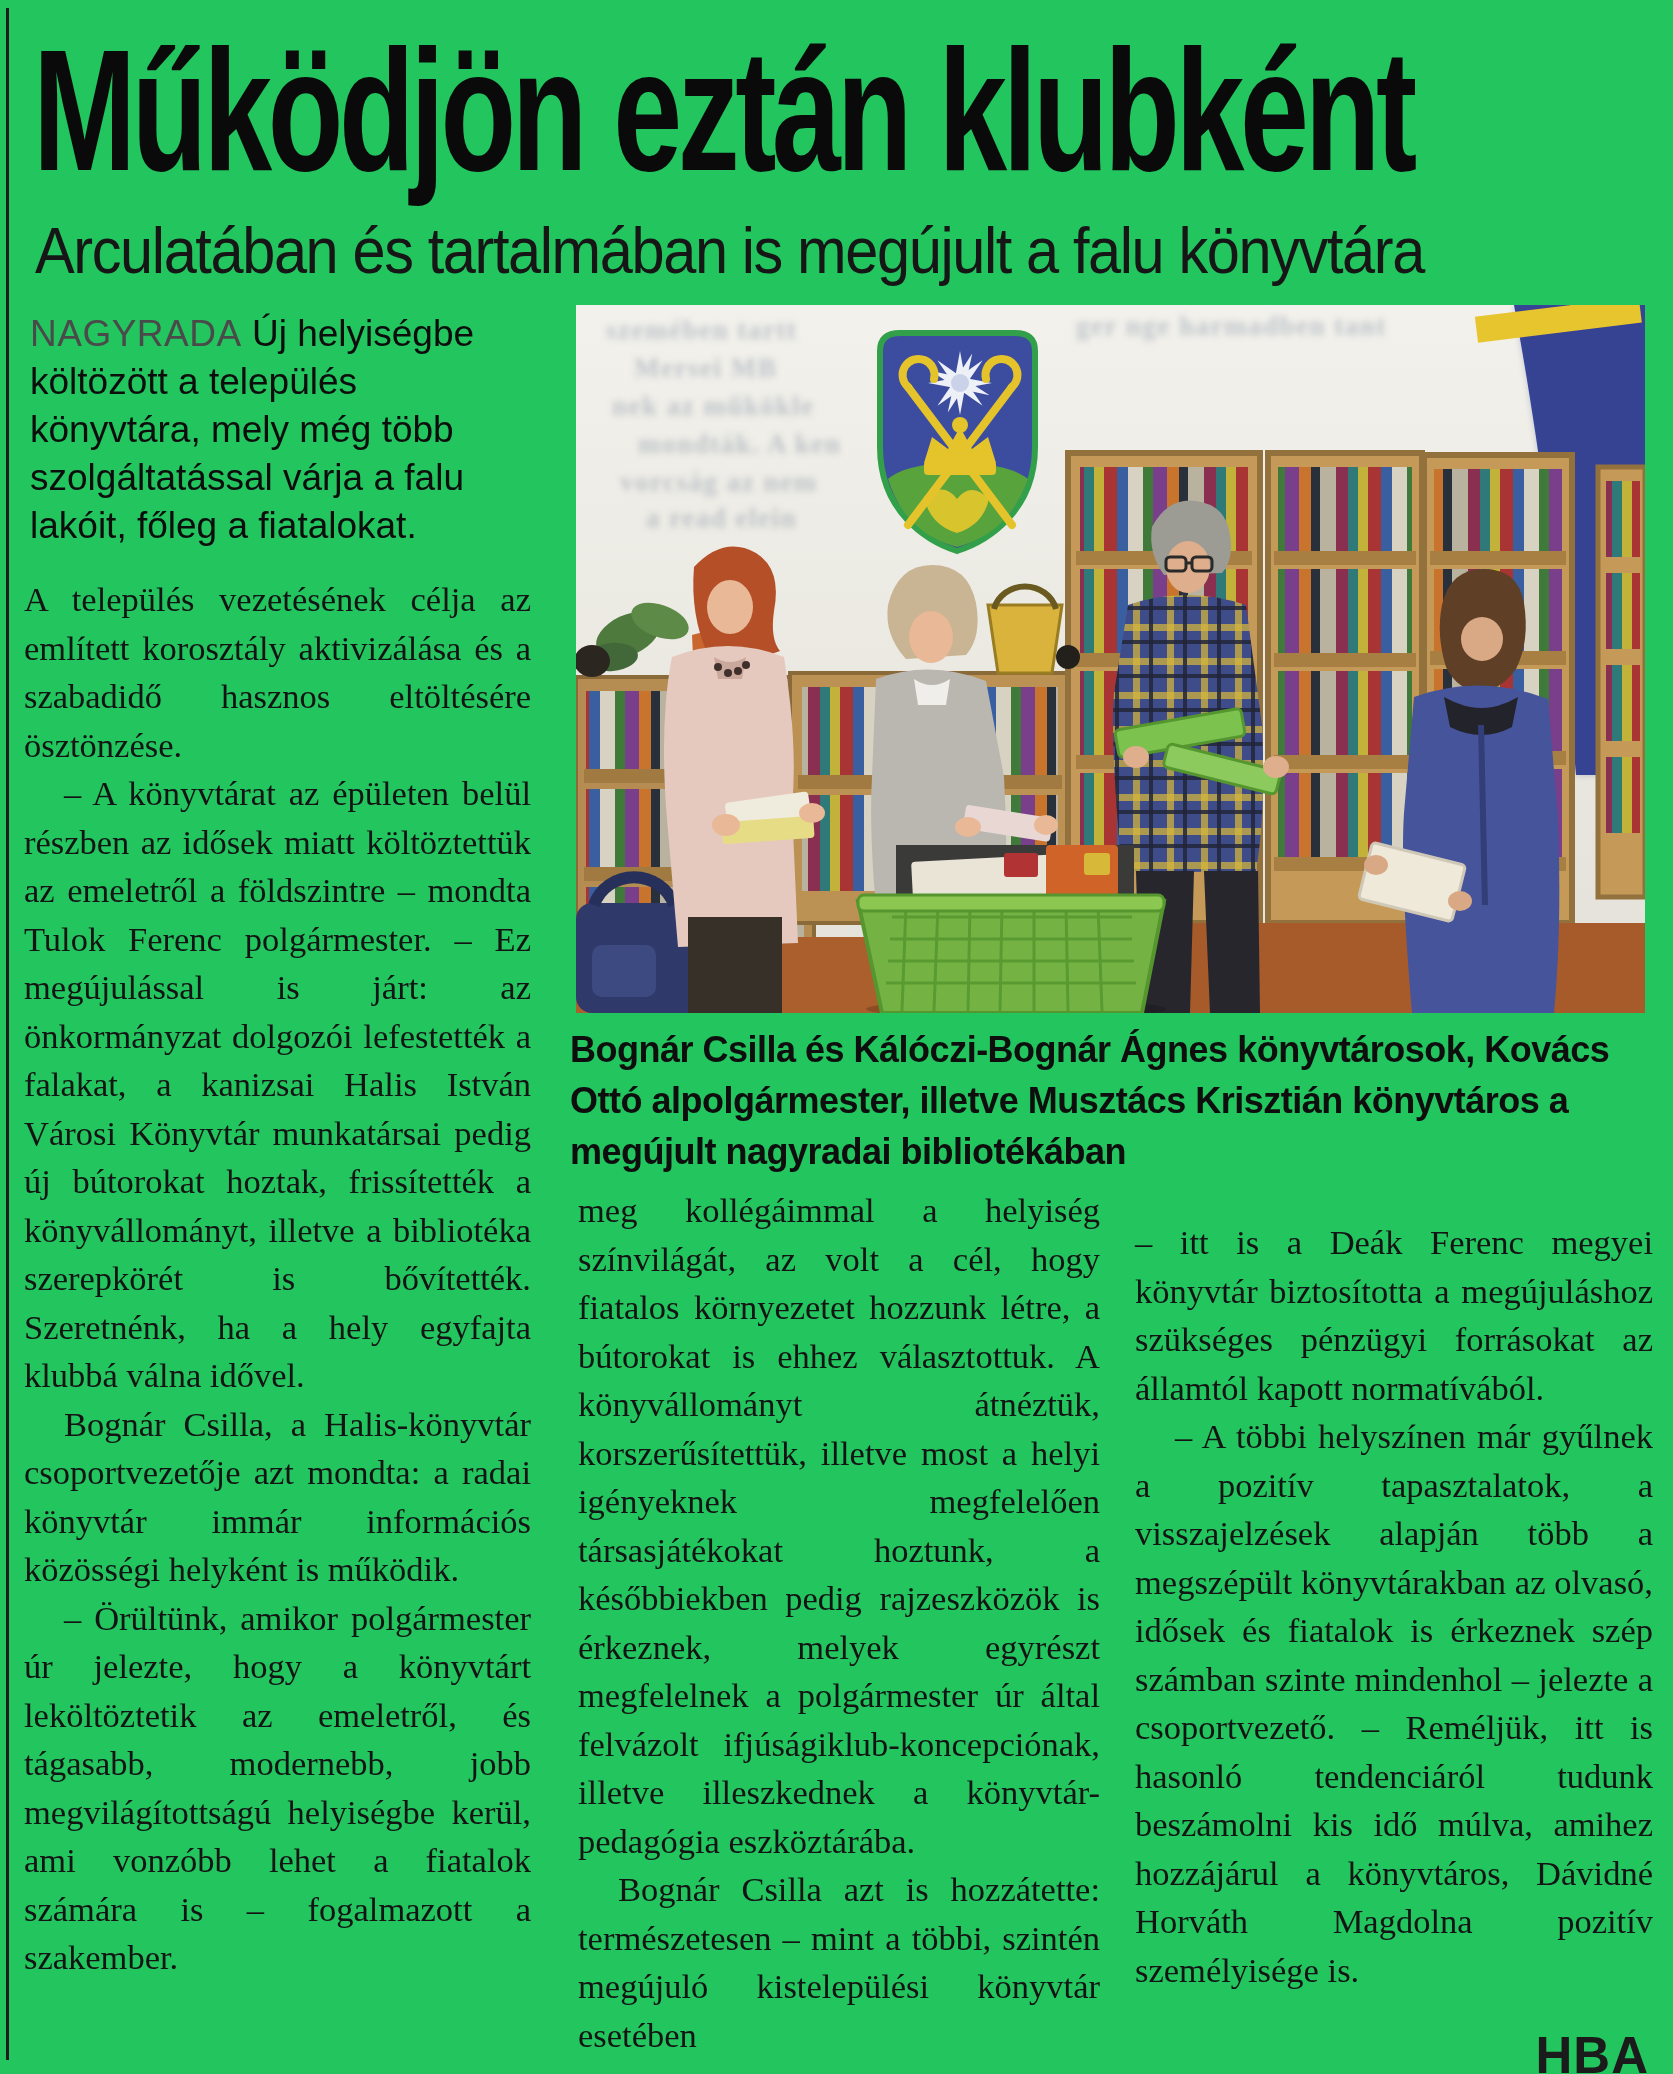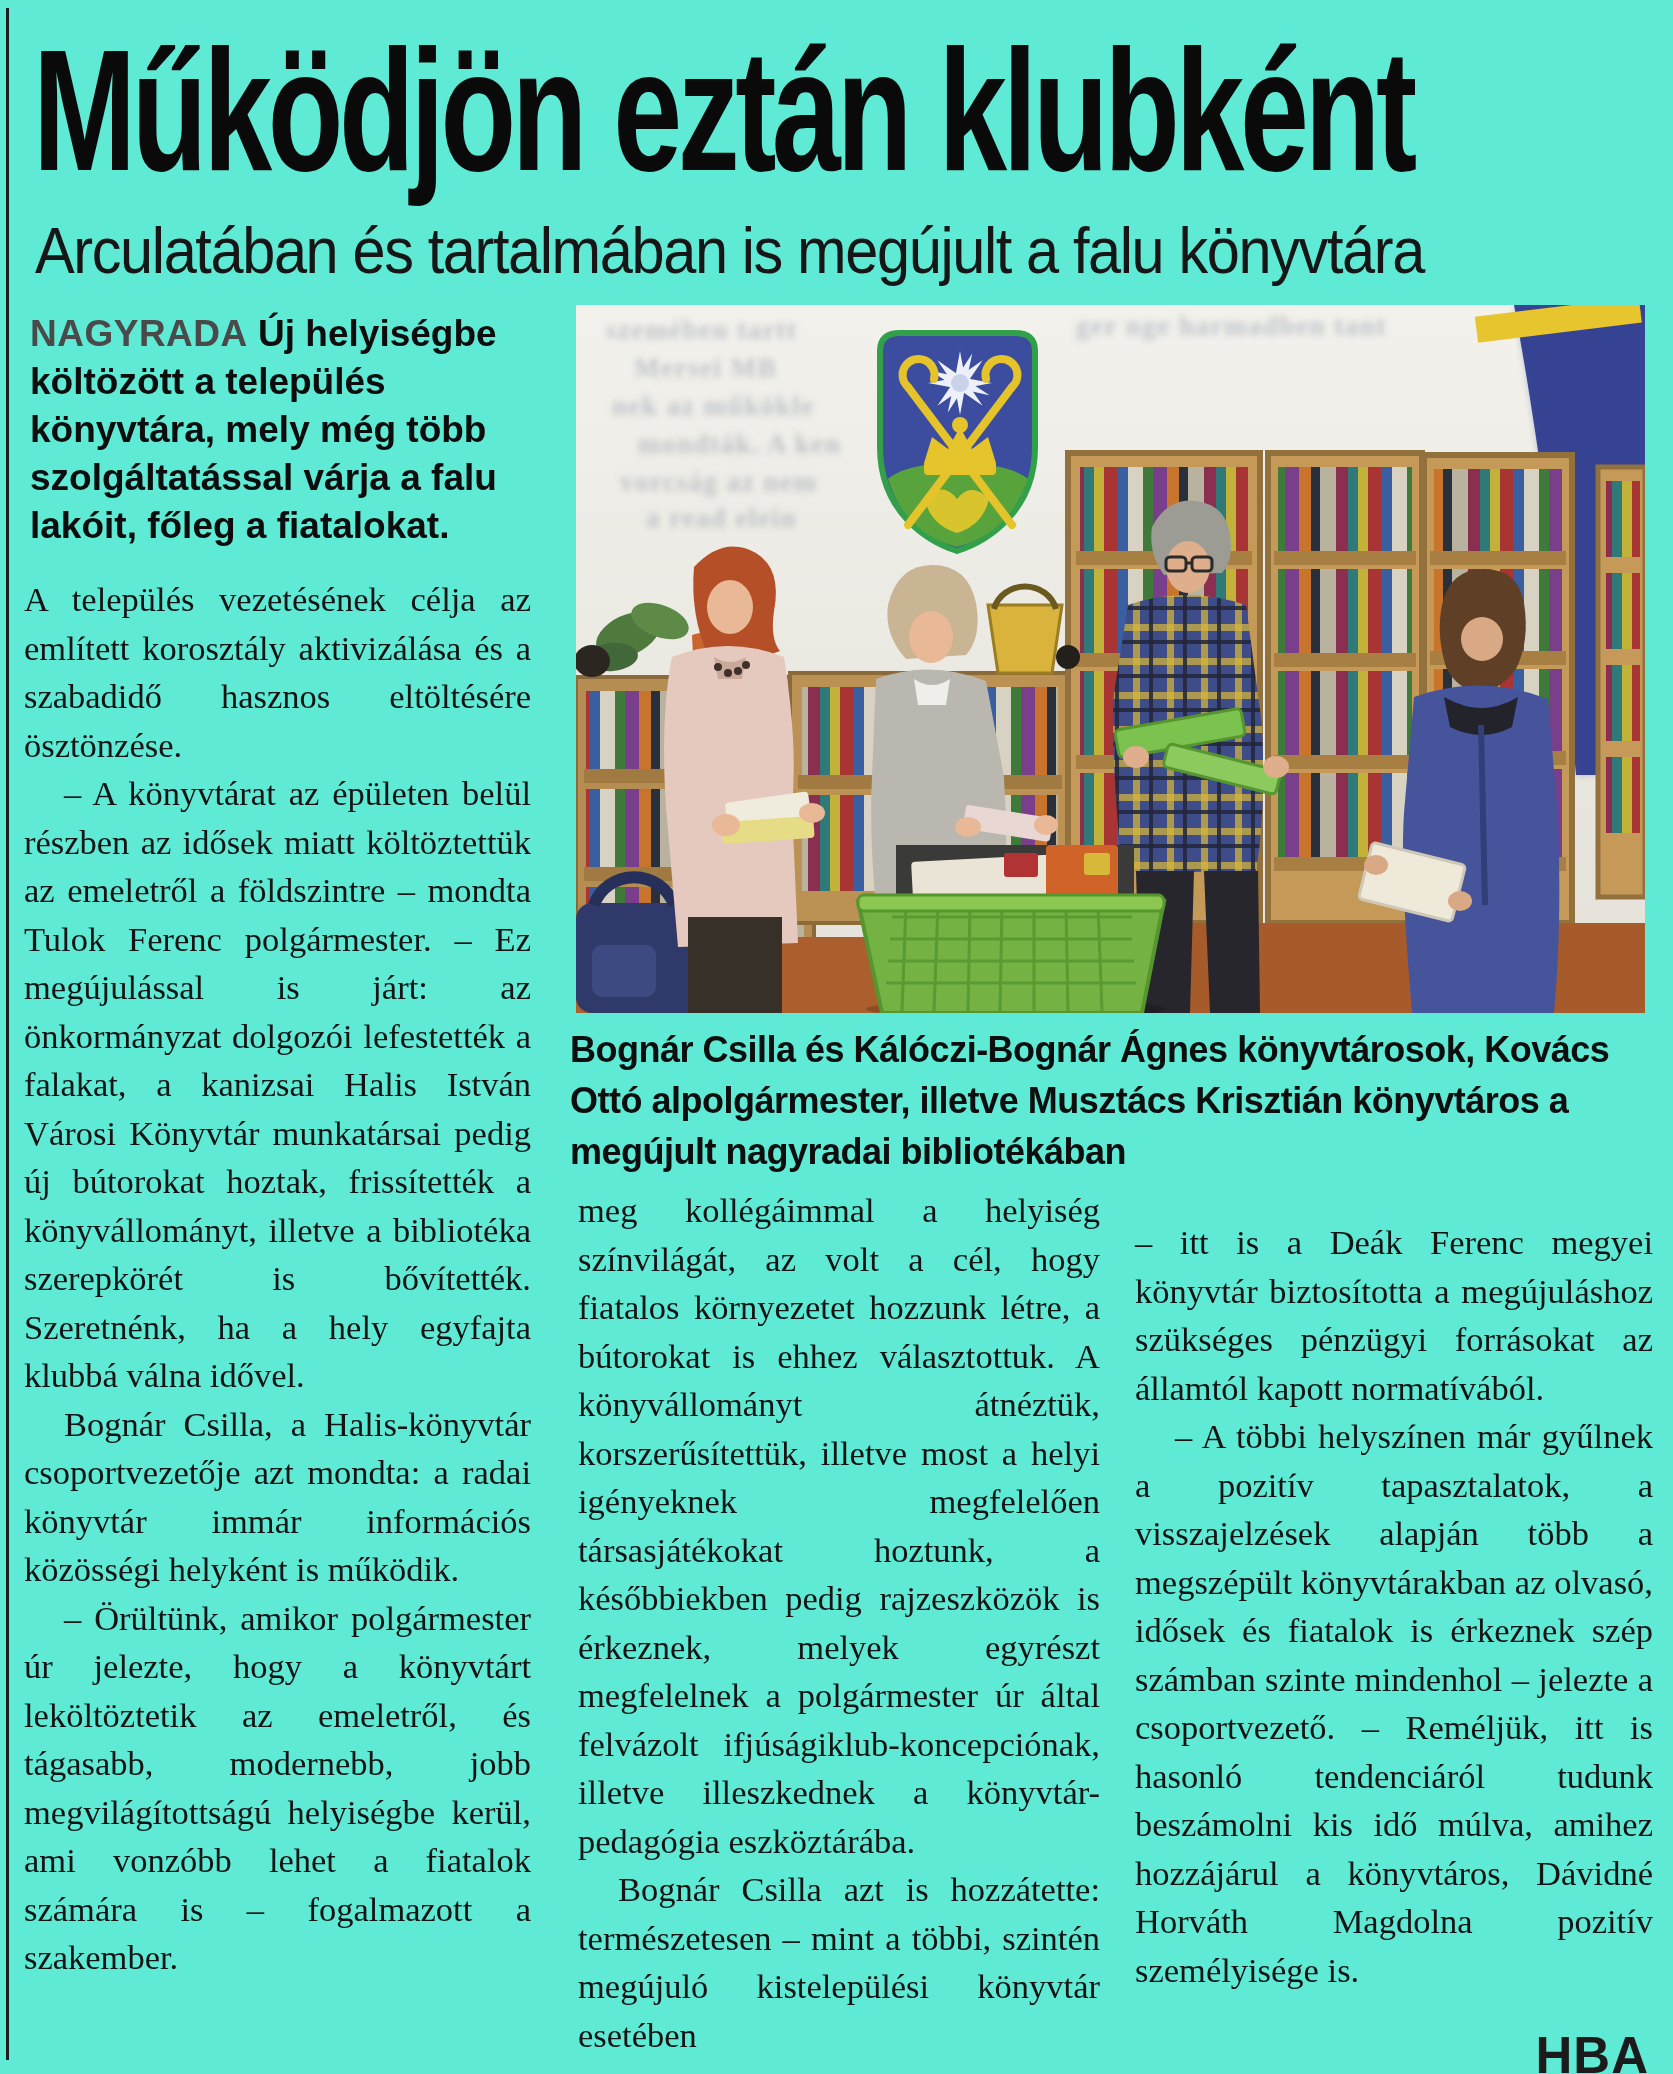--- a/index.html
+++ b/index.html
@@ -1,38 +1,38 @@
 <!DOCTYPE html>
 <html lang="hu"><head>
 <meta charset="utf-8">
 <style>
   html,body{margin:0;padding:0;background:#d8d8d4;}
   .page{
     position:relative;width:1673px;height:2074px;margin:0 auto;
-    background:#5eead4;overflow:hidden;color:#111;
+    background:#22c55e;overflow:hidden;color:#111;
     font-family:"Liberation Serif", serif;
   }
   .left-rule{position:absolute;left:6px;top:8px;width:3px;height:2052px;background:#1c1c1c;}
 
   .headline{
     position:absolute;left:33px;top:18px;margin:0;
     font-family:"Liberation Sans", sans-serif;font-weight:800;
     font-size:172px;line-height:1.08;letter-spacing:-6px;color:#0a0a0a;
     white-space:nowrap;transform:scaleX(0.72);transform-origin:0 0;
   }
   .subheadline{
     position:absolute;left:35px;top:218px;margin:0;
     font-family:"Liberation Sans", sans-serif;font-weight:400;
     font-size:64px;line-height:1.05;letter-spacing:-1.5px;color:#161616;
     white-space:nowrap;transform:scaleX(0.93);transform-origin:0 0;
   }
 
   .lead{
     position:absolute;left:30px;top:310px;width:468px;
-    font-family:"Liberation Sans", sans-serif;font-weight:700;
+    font-family:"Liberation Sans", sans-serif;font-weight:400;
     font-size:37px;line-height:48px;color:#0d0d0d;text-align:left;
   }
   .location-tag{color:#4a4a4a;letter-spacing:0.5px;}
 
   .col{
     position:absolute;width:507px;
     font-size:34.5px;line-height:48.5px;text-align:justify;color:#141414;
   }
   .col p{margin:0;text-indent:40px;}
   .col p:first-child{text-indent:0;}

